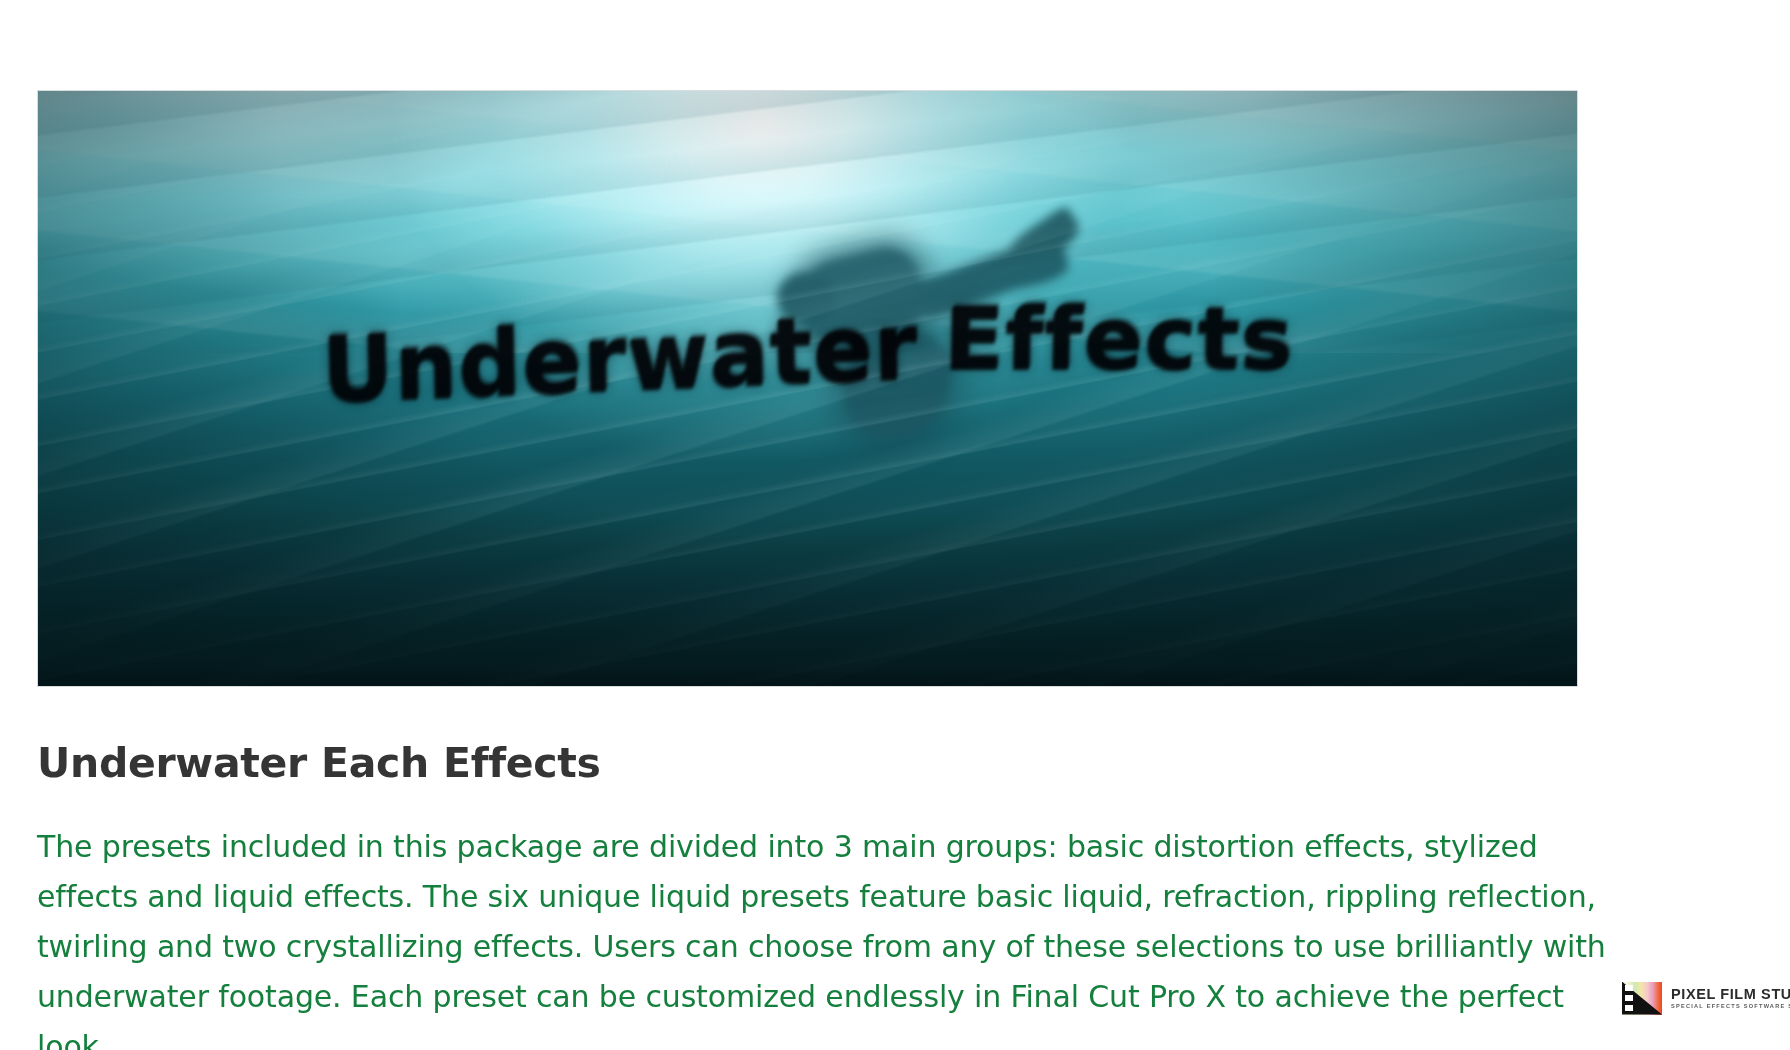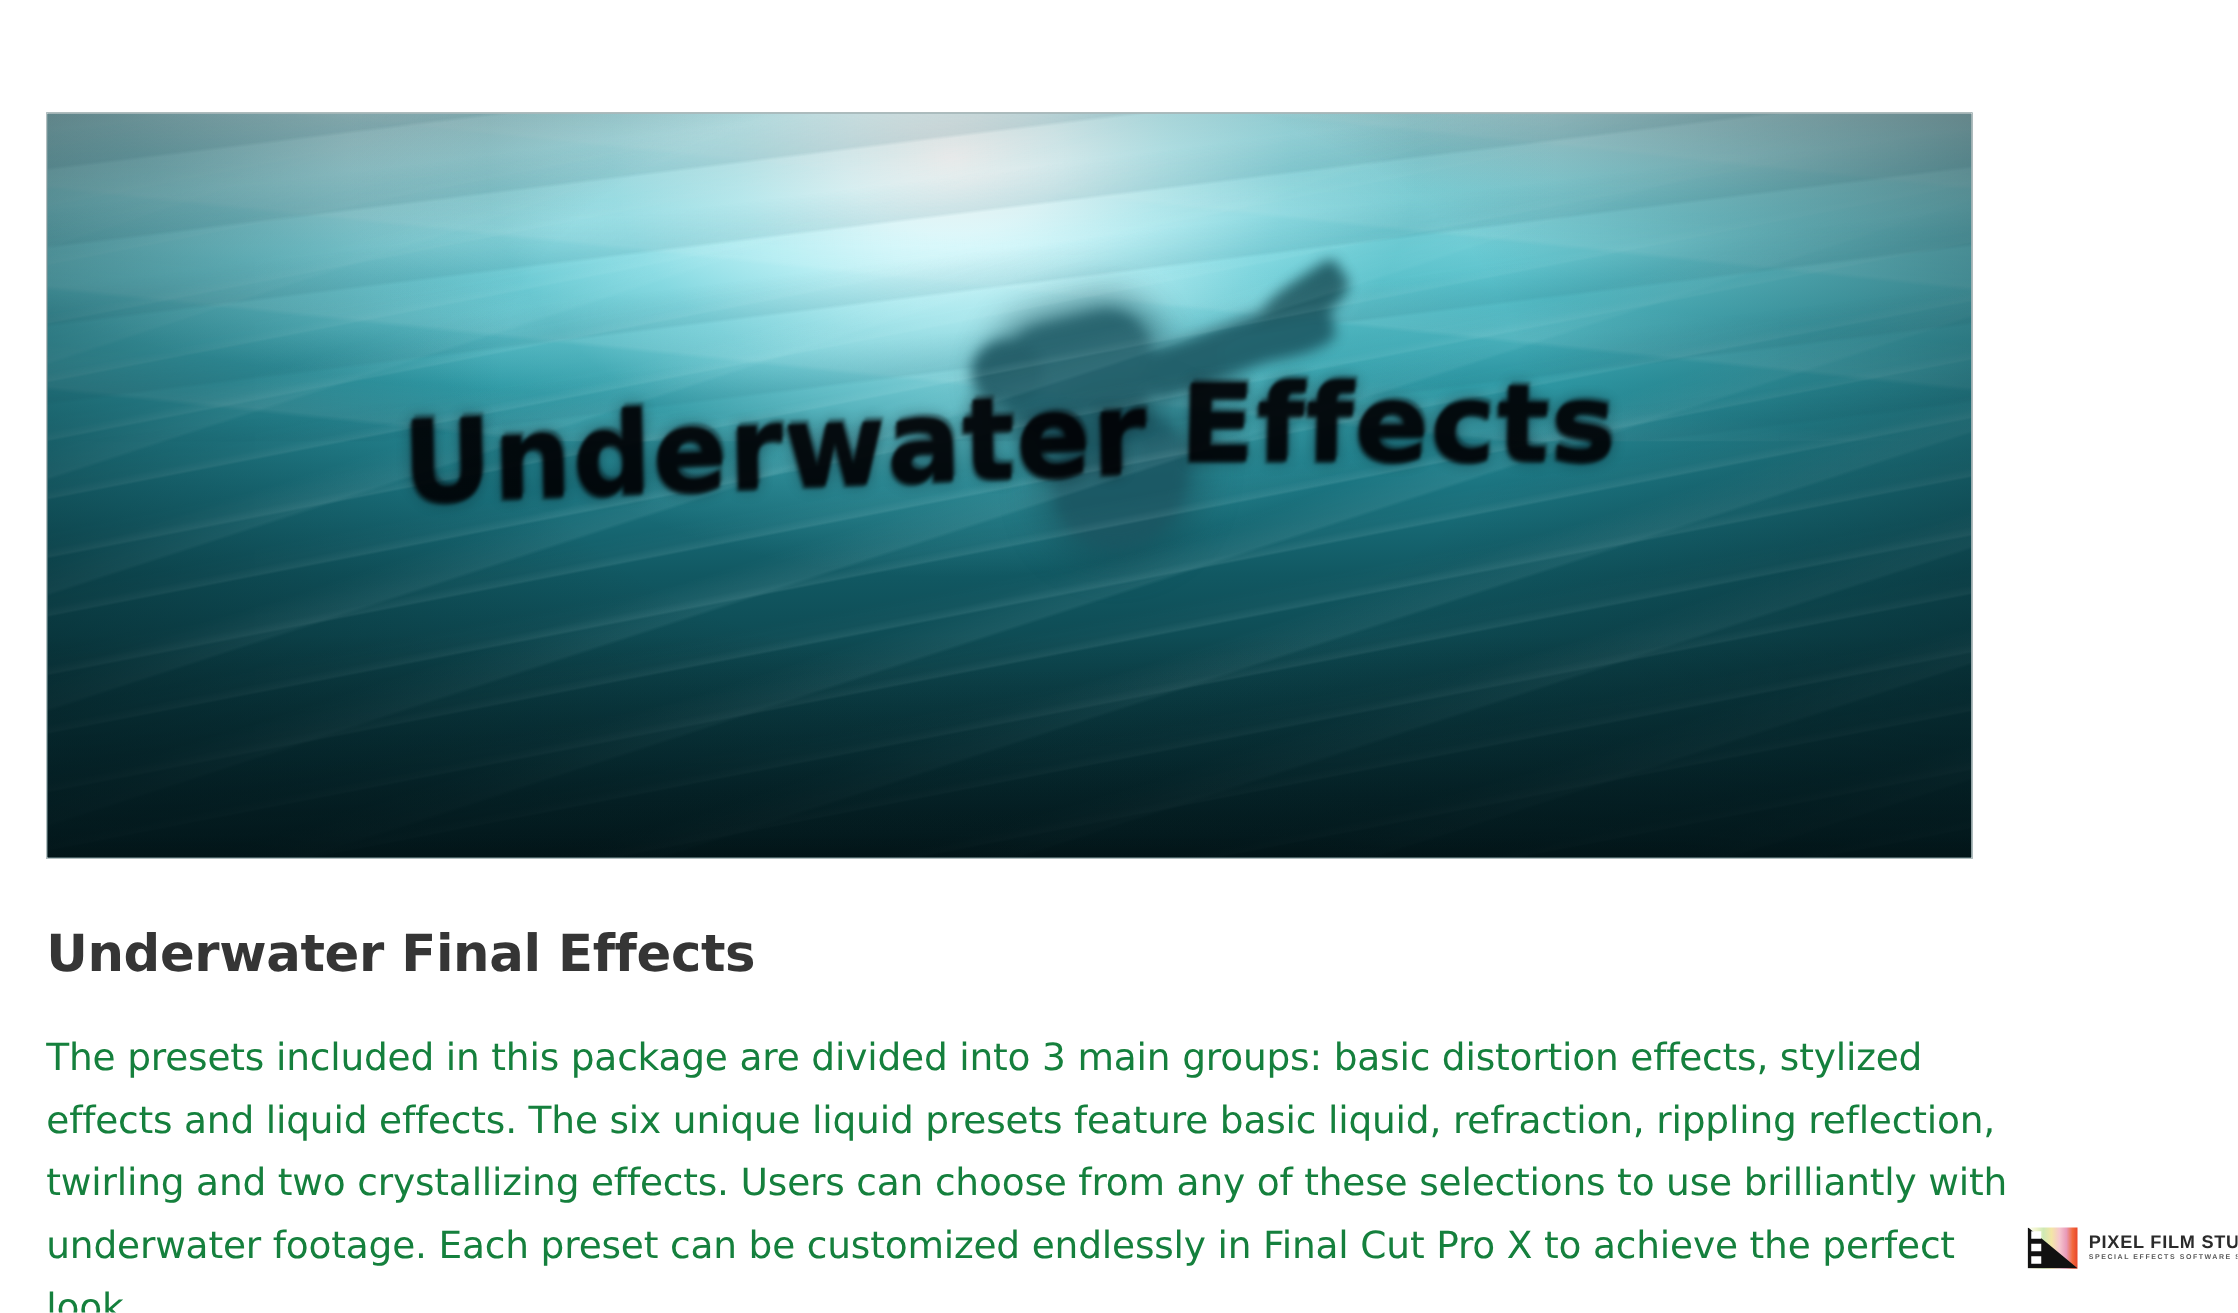--- a/index.html
+++ b/index.html
@@ -314,21 +314,21 @@
 
   <div class="hero-ripples"></div>
 
   <div class="hero-title">
     <span class="w1">Underwater</span><span class="w2">Effects</span>
   </div>
 
   <div class="hero-vignette"></div>
 </div>
 
-<h1 class="page-heading">Underwater Final Effects</h1>
+<h1 class="page-heading">Underwater Each Effects</h1>
 
 <p class="page-paragraph">The presets included in this package are divided into 3 main groups: basic distortion effects, stylized effects and liquid effects. The six unique liquid presets feature basic liquid, refraction, rippling reflection, twirling and two crystallizing effects. Users can choose from any of these selections to use brilliantly with underwater footage. Each preset can be customized endlessly in Final Cut Pro X to achieve the perfect look.</p>
 
 <div class="logo">
   <div class="logo-mark"></div>
   <div class="logo-text">
     <div class="logo-name">
       <span>PIXEL FILM STUDIOS</span>
     </div>
     <div class="logo-tagline">SPECIAL EFFECTS SOFTWARE SINCE 2005</div>

